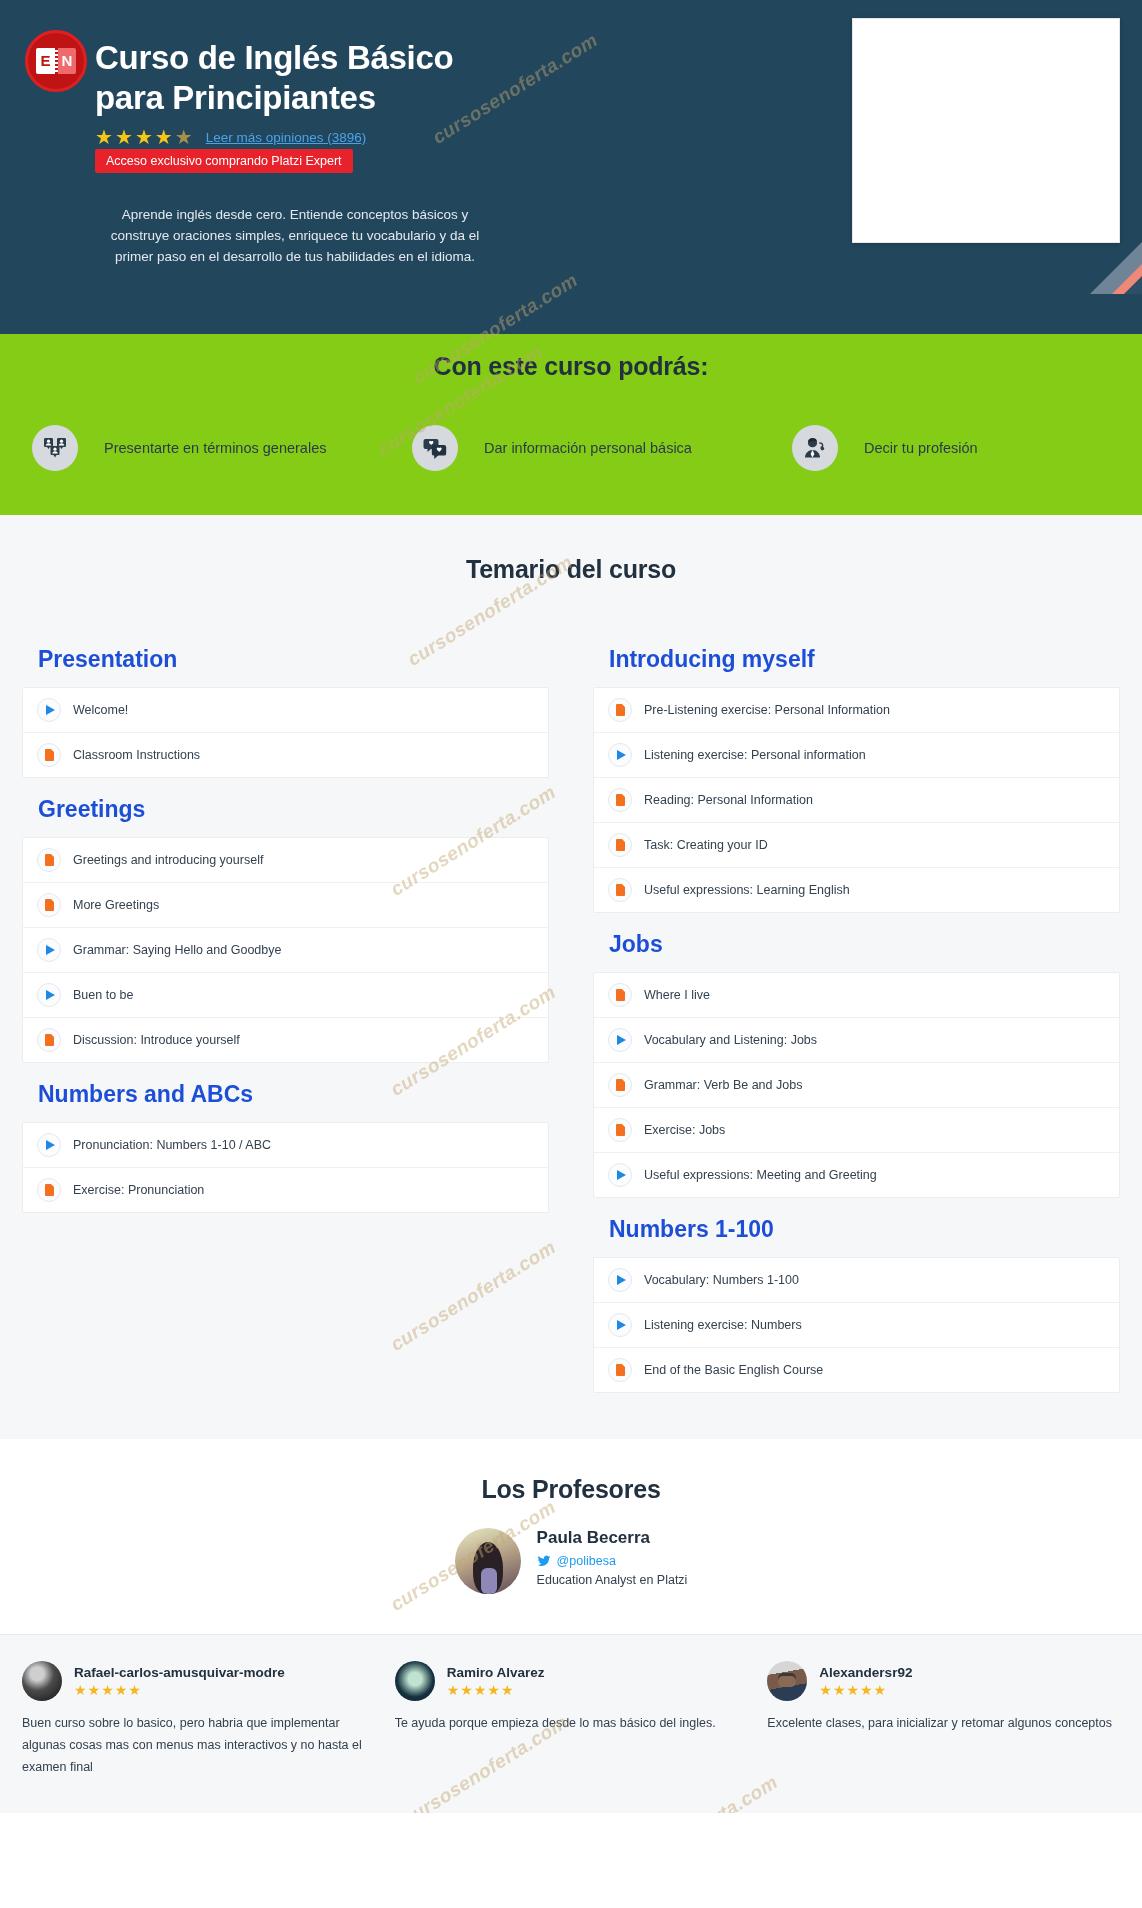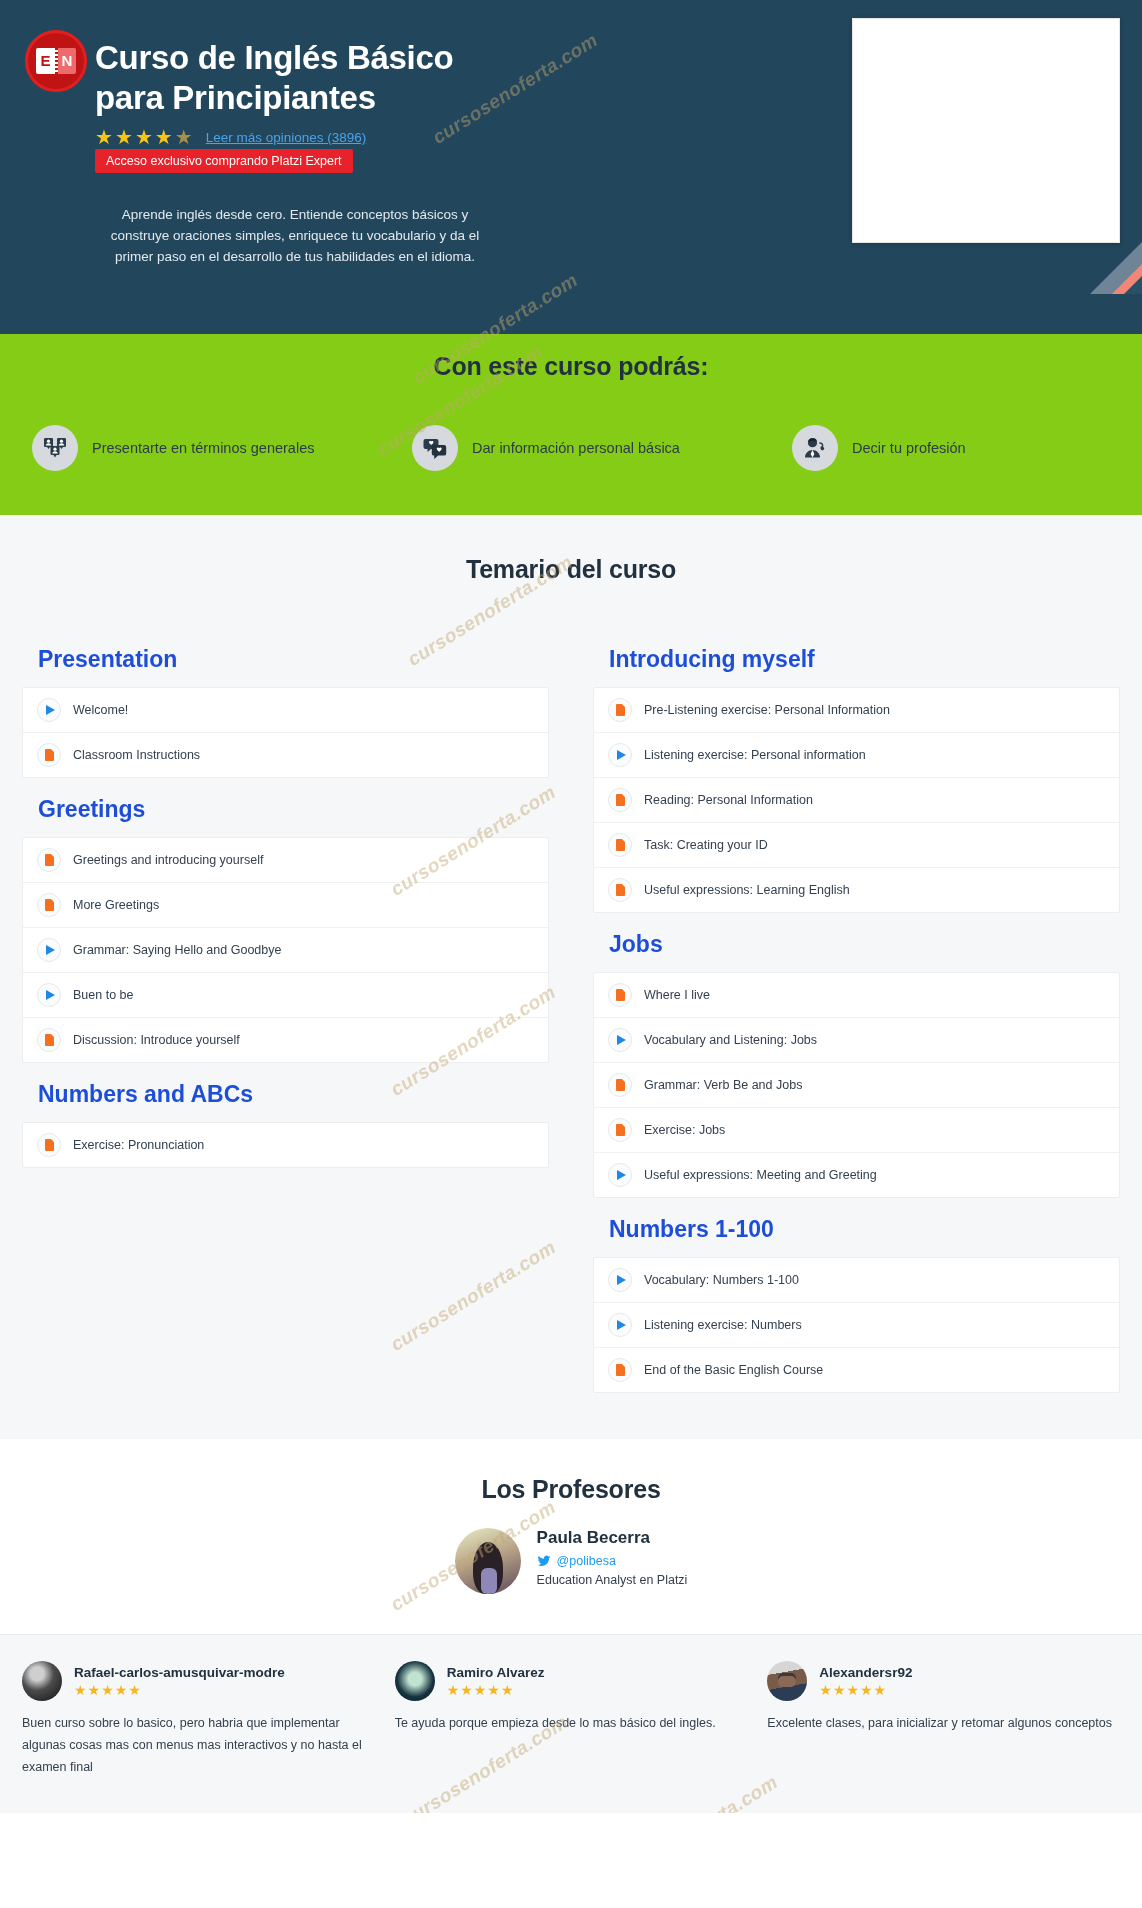--- a/index.html
+++ b/index.html
@@ -115,21 +115,21 @@
     font-size: 25px;
     font-weight: 700;
     color: #22313f;
     letter-spacing: -0.2px;
   }
   .benefit-grid {
     display: flex;
     margin-top: 44px;
     padding: 0 20px;
   }
-  .benefit { display: flex; align-items: center; gap: 14px; flex: 1; }
+  .benefit { display: flex; align-items: center; gap: 26px; flex: 1; }
   .benefit:nth-child(1) { padding-left: 12px; }
   .benefit:nth-child(3) { flex: 0 0 330px; }
   .benefit-icon {
     width: 46px; height: 46px; border-radius: 50%;
     background: #d6dade;
     display: flex; align-items: center; justify-content: center;
     flex: none;
   }
   .benefit-label { font-size: 14.5px; color: #2c3b4a; }
 
@@ -385,20 +385,26 @@
               <span class="lesson-icon">
                 <span class="doc-glyph"></span>
               </span>
               <span class="lesson-label">Discussion: Introduce yourself</span>
             </div>
           </div>
           <div class="module-title">Numbers and ABCs</div>
           <div class="lessons">
             <div class="lesson">
               <span class="lesson-icon">
+                <span class="play-tri"></span>
+              </span>
+              <span class="lesson-label">Pronunciation: Numbers 1-10 / ABC</span>
+            </div>
+            <div class="lesson">
+              <span class="lesson-icon">
                 <span class="doc-glyph"></span>
               </span>
               <span class="lesson-label">Exercise: Pronunciation</span>
             </div>
           </div>
         </div>
       <div class="cur-col right">
           <div class="module-title">Introducing myself</div>
           <div class="lessons">
             <div class="lesson">

